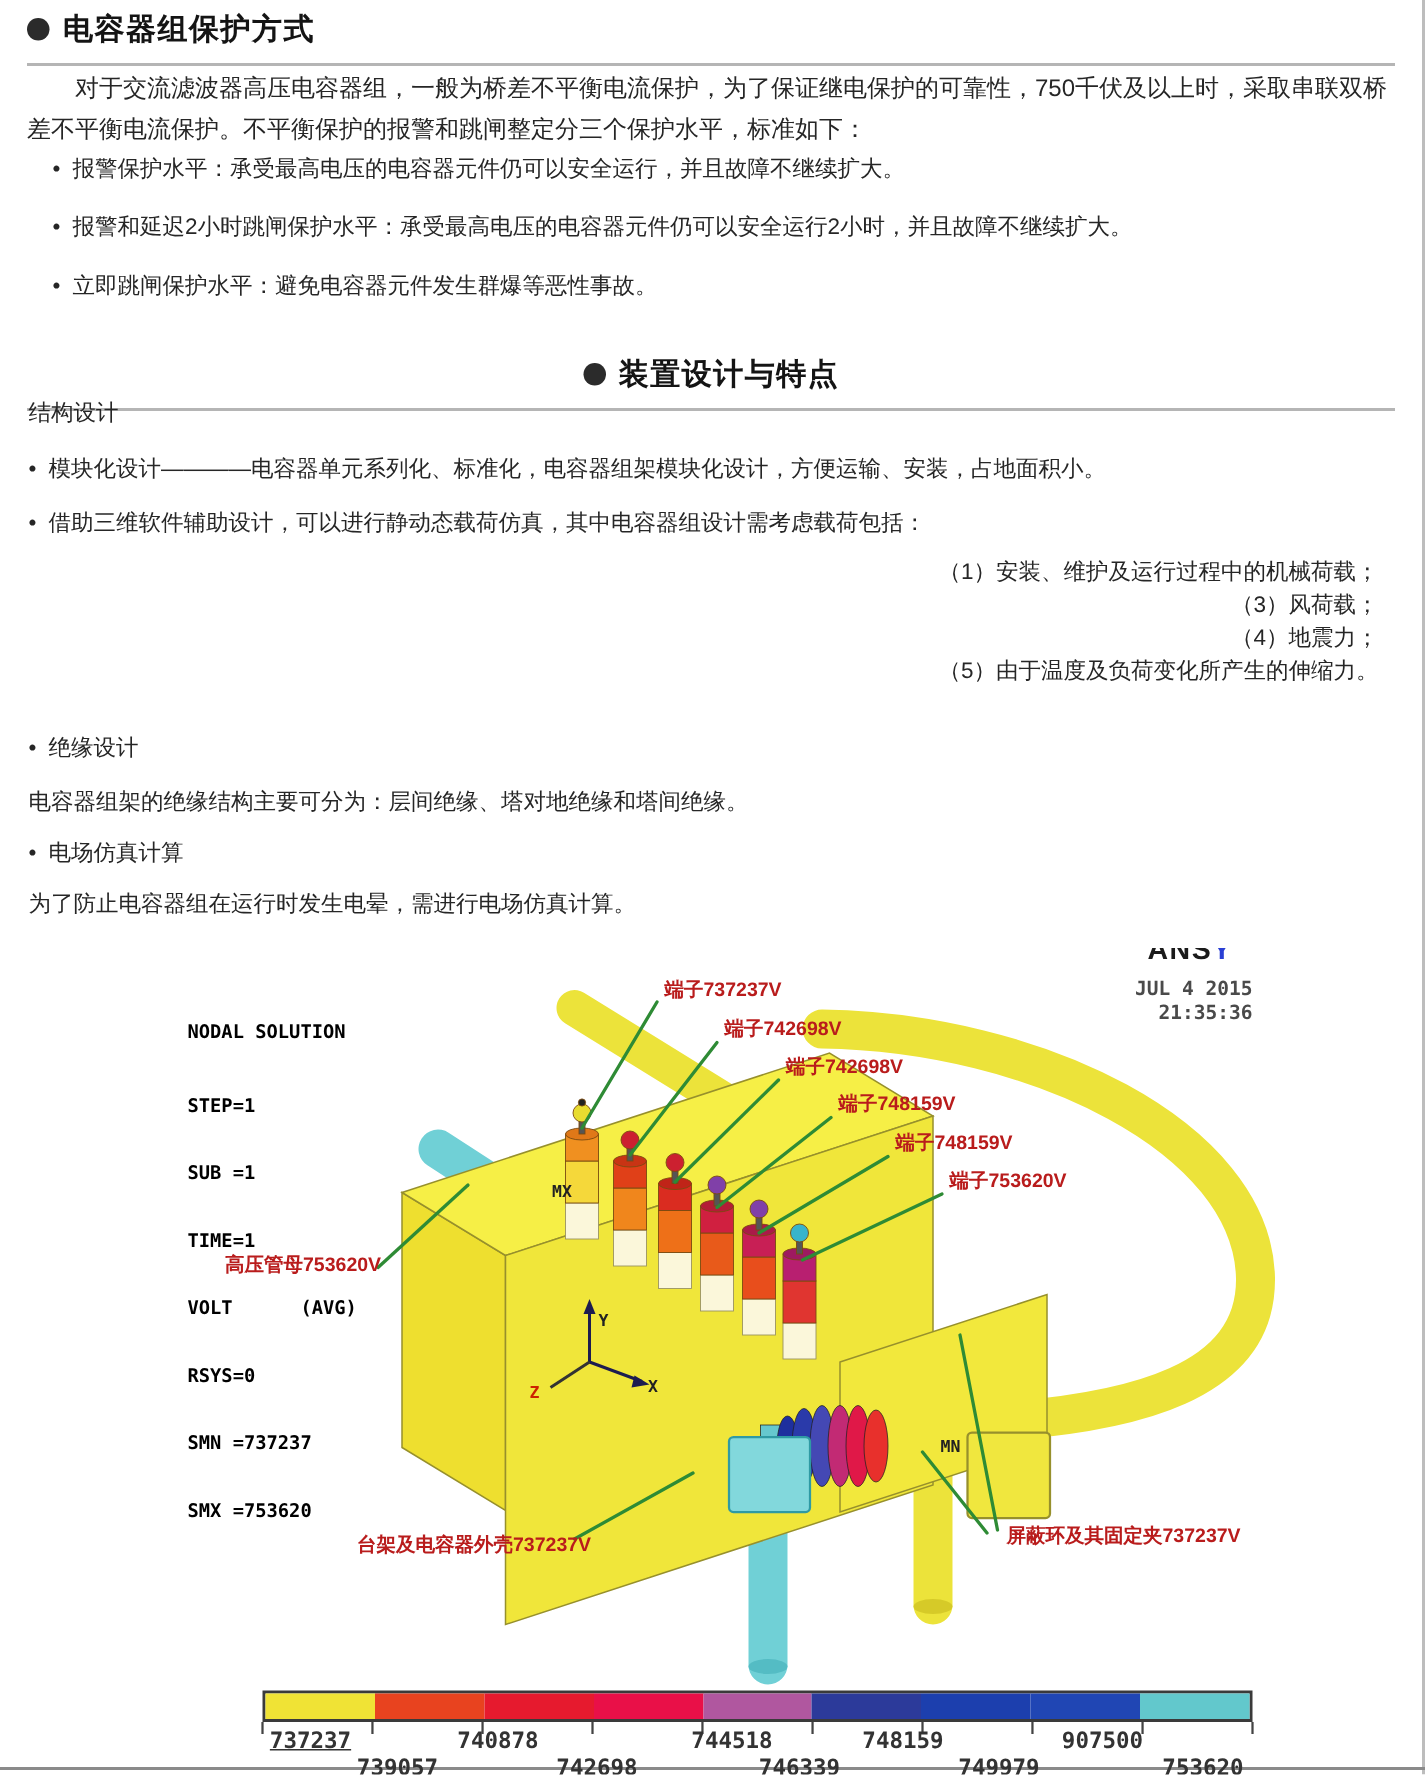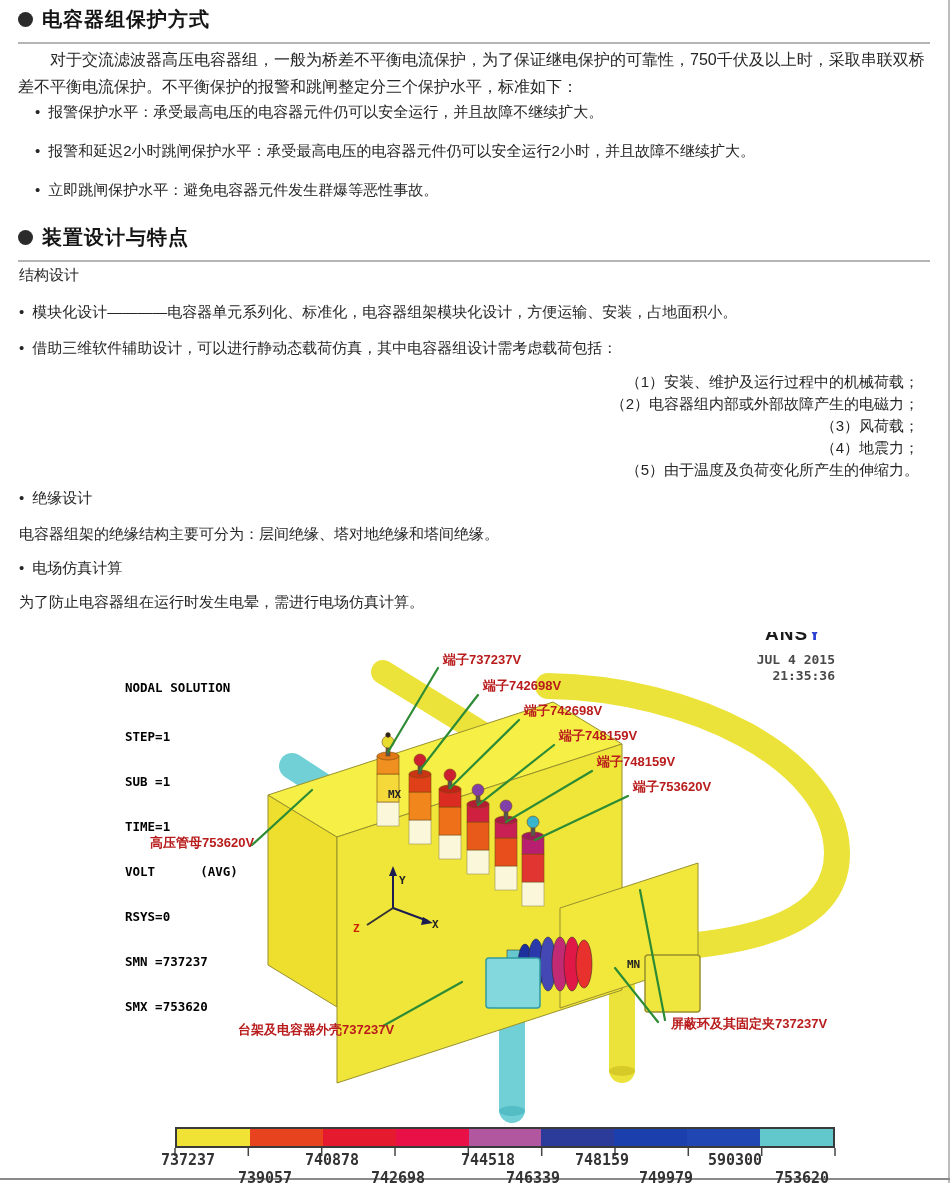--- a/index.html
+++ b/index.html
@@ -73,32 +73,31 @@
 </div>
 
 <div class="para indent" style="top:46px;">对于交流滤波器高压电容器组，一般为桥差不平衡电流保护，为了保证继电保护的可靠性，750千伏及以上时，采取串联双桥差不平衡电流保护。不平衡保护的报警和跳闸整定分三个保护水平，标准如下：</div>
 
 <ul class="blist" style="top:103px;">
   <li class="bullet">报警保护水平：承受最高电压的电容器元件仍可以安全运行，并且故障不继续扩大。</li>
   <li class="bullet">报警和延迟2小时跳闸保护水平：承受最高电压的电容器元件仍可以安全运行2小时，并且故障不继续扩大。</li>
   <li class="bullet">立即跳闸保护水平：避免电容器元件发生群爆等恶性事故。</li>
 </ul>
 
-<div class="sec-head" style="top:224px;">
+<div class="sec-head" style="top:236px;justify-content:center;">
   <span class="dot"></span>
   <span>装置设计与特点</span>
 </div>
 
 <div class="s2item" style="top:266px;">结构设计</div>
 <div class="s2item bullet" style="top:303px;">模块化设计————电容器单元系列化、标准化，电容器组架模块化设计，方便运输、安装，占地面积小。</div>
 <div class="s2item bullet" style="top:339px;">借助三维软件辅助设计，可以进行静动态载荷仿真，其中电容器组设计需考虑载荷包括：</div>
 
 <ul class="numlist" style="top:371px;">
   <li>（1）安装、维护及运行过程中的机械荷载；</li>
-  <li>（2）电容器组内部或外部故障产生的电磁力；</li>
   <li>（3）风荷载；</li>
   <li>（4）地震力；</li>
   <li>（5）由于温度及负荷变化所产生的伸缩力。</li>
 </ul>
 
 <div class="s2item bullet" style="top:489px;">绝缘设计</div>
 <div class="s2item" style="top:525px;">电容器组架的绝缘结构主要可分为：层间绝缘、塔对地绝缘和塔间绝缘。</div>
 <div class="s2item bullet" style="top:559px;">电场仿真计算</div>
 <div class="s2item" style="top:593px;">为了防止电容器组在运行时发生电晕，需进行电场仿真计算。</div>
 
@@ -246,21 +245,21 @@
   </div>
 
   <div class="ansys-logo">
     <span class="in"><span>ANS</span><span class="blue">Y</span></span>
   </div>
   <div class="ansys-date">
     <div>JUL  4 2015</div>
     <div>21:35:36</div>
   </div>
 
-  <div class="node-tag" style="left:253px;top:158px;margin-left:20px;">MX</div>
+  <div class="node-tag" style="left:253px;top:158px;">MX</div>
   <div class="node-tag" style="left:512px;top:328px;">MN</div>
 
   <div class="fig-label" style="left:328px;top:21px;">端子737237V</div>
   <div class="fig-label" style="left:368px;top:47px;">端子742698V</div>
   <div class="fig-label" style="left:409px;top:72px;">端子742698V</div>
   <div class="fig-label" style="left:444px;top:97px;">端子748159V</div>
   <div class="fig-label" style="left:482px;top:123px;">端子748159V</div>
   <div class="fig-label" style="left:518px;top:148px;">端子753620V</div>
 
   <div class="fig-label" style="left:35px;top:204px;">高压管母753620V</div>
@@ -272,23 +271,23 @@
     <div class="seg" style="background-color: rgb(232, 67, 31);"></div>
     <div class="seg" style="background-color: rgb(230, 26, 46);"></div>
     <div class="seg" style="background-color: rgb(233, 16, 72);"></div>
     <div class="seg" style="background-color: rgb(176, 87, 159);"></div>
     <div class="seg" style="background-color: rgb(44, 58, 154);"></div>
     <div class="seg" style="background-color: rgb(28, 63, 174);"></div>
     <div class="seg" style="background-color: rgb(32, 70, 180);"></div>
     <div class="seg" style="background-color: rgb(98, 200, 204);"></div>
   </div>
 
-  <span class="cb-lab cb-top" style="left:73px;">737237</span>
+  <span class="cb-lab cb-top" style="left:92px;text-decoration:underline;">737237</span>
   <span class="cb-lab cb-top" style="left:217px;">740878</span>
   <span class="cb-lab cb-top" style="left:373px;">744518</span>
   <span class="cb-lab cb-top" style="left:487px;">748159</span>
-  <span class="cb-lab cb-top" style="left:620px;">590300</span>
+  <span class="cb-lab cb-top" style="left:620px;">907500</span>
   <span class="cb-lab cb-bot" style="left:150px;">739057</span>
   <span class="cb-lab cb-bot" style="left:283px;">742698</span>
   <span class="cb-lab cb-bot" style="left:418px;">746339</span>
   <span class="cb-lab cb-bot" style="left:551px;">749979</span>
   <span class="cb-lab cb-bot" style="left:687px;">753620</span>
 </div>
 
 </body></html>

